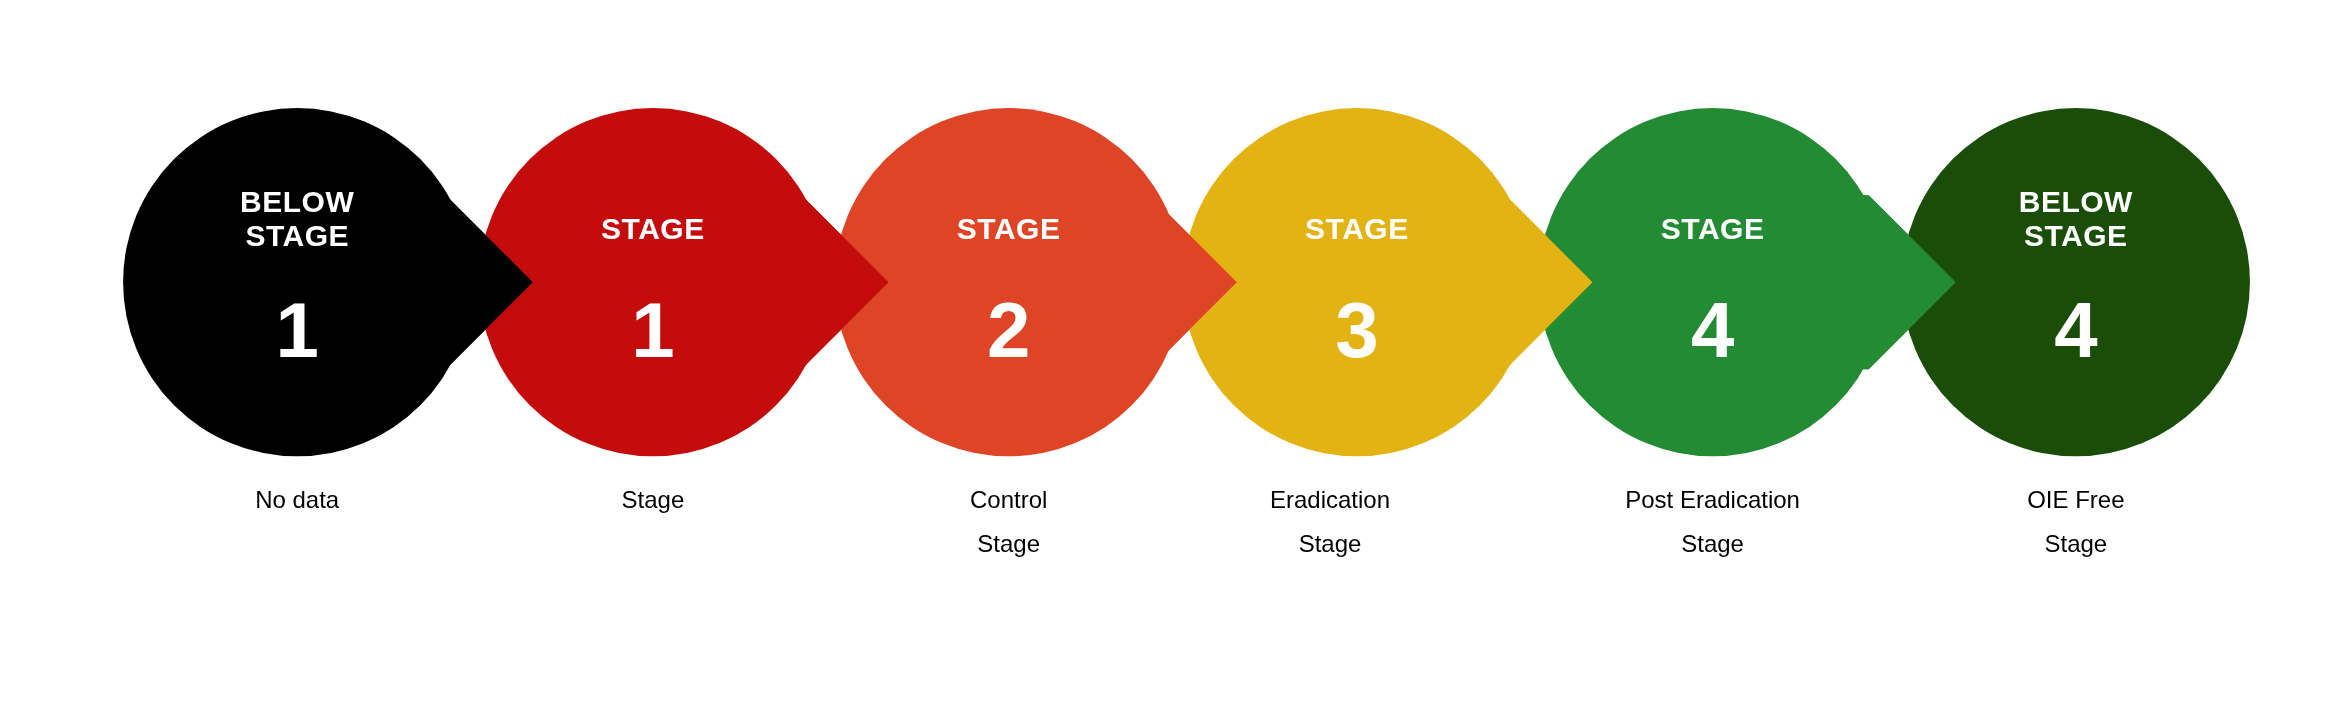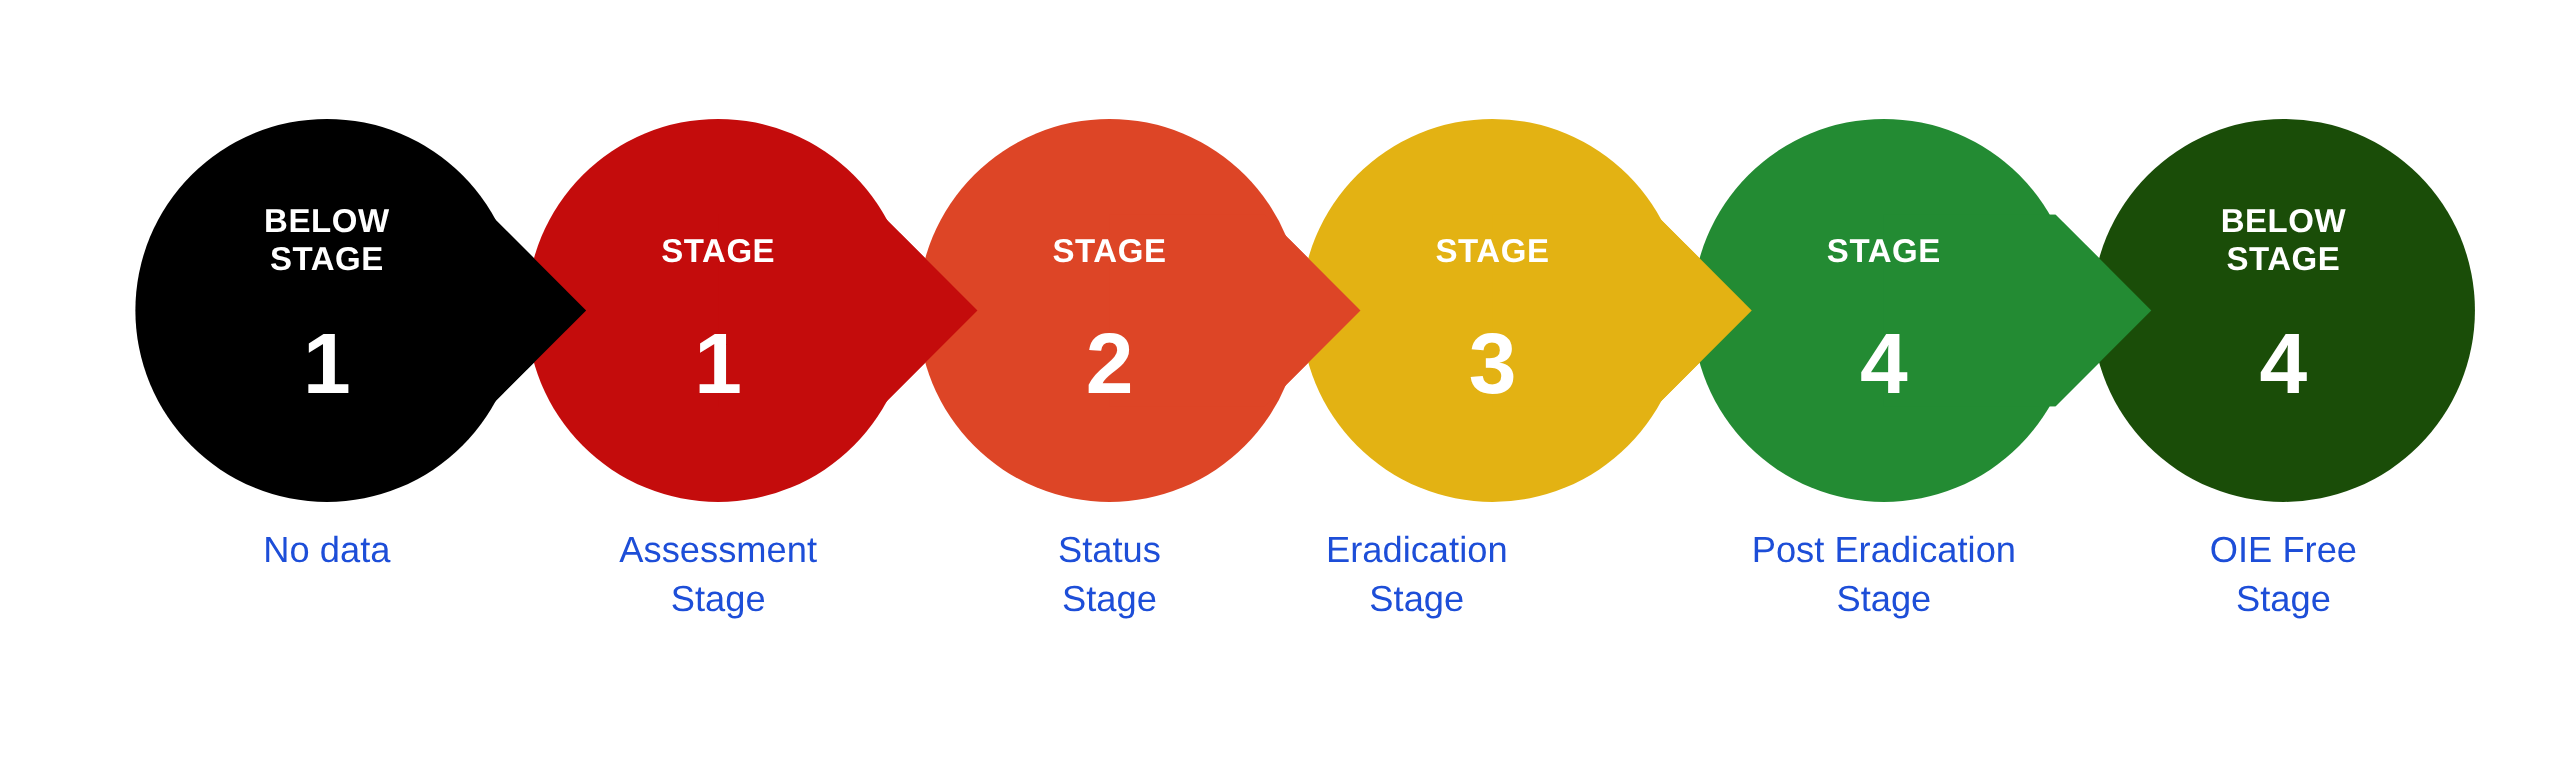--- a/index.html
+++ b/index.html
@@ -35,22 +35,22 @@
   }
   .node-number {
     font-weight:bold;
     font-size:78px;
     line-height:78px;
     letter-spacing:0px;
   }
   .label-under {
     position:absolute;
     text-align:center;
-    color:#1d4ed8;
-    font-size:33px;
+    color:#000000;
+    font-size:24px;
     line-height:44px;
     font-weight:normal;
   }
 </style>
 </head>
 <body>
 
 <div id="stage">
 
   <svg class="diagram-svg" id="shapes" viewBox="0 0 2328 709" preserveAspectRatio="none">
@@ -79,36 +79,35 @@
       </div>
       <div class="node-text node-number" style="left: 123.079px; width: 348.224px; top: 291.182px;">1</div>
       <div class="label-under" style="left: 122.191px; width: 350px; top: 478.294px;">
         <div>No data</div>
       </div>
       <div class="node-text" style="left: 478.809px; width: 348.224px; top: 212.182px;">
         <div class="node-caption-line">STAGE</div>
       </div>
       <div class="node-text node-number" style="left: 478.809px; width: 348.224px; top: 291.182px;">1</div>
       <div class="label-under" style="left: 477.921px; width: 350px; top: 478.294px;">
-        <div>Assessment</div>
         <div>Stage</div>
       </div>
       <div class="node-text" style="left: 834.538px; width: 348.224px; top: 212.182px;">
         <div class="node-caption-line">STAGE</div>
       </div>
       <div class="node-text node-number" style="left: 834.538px; width: 348.224px; top: 291.182px;">2</div>
       <div class="label-under" style="left: 833.65px; width: 350px; top: 478.294px;">
-        <div>Status</div>
+        <div>Control</div>
         <div>Stage</div>
       </div>
       <div class="node-text" style="left: 1182.76px; width: 348.224px; top: 212.182px;">
         <div class="node-caption-line">STAGE</div>
       </div>
       <div class="node-text node-number" style="left: 1182.76px; width: 348.224px; top: 291.182px;">3</div>
-      <div class="label-under" style="left: 1113px; width: 350px; top: 478.294px;">
+      <div class="label-under" style="left: 1155px; width: 350px; top: 478.294px;">
         <div>Eradication</div>
         <div>Stage</div>
       </div>
       <div class="node-text" style="left: 1538.49px; width: 348.224px; top: 212.182px;">
         <div class="node-caption-line">STAGE</div>
       </div>
       <div class="node-text node-number" style="left: 1538.49px; width: 348.224px; top: 291.182px;">4</div>
       <div class="label-under" style="left: 1537.6px; width: 350px; top: 478.294px;">
         <div>Post Eradication</div>
         <div>Stage</div>

